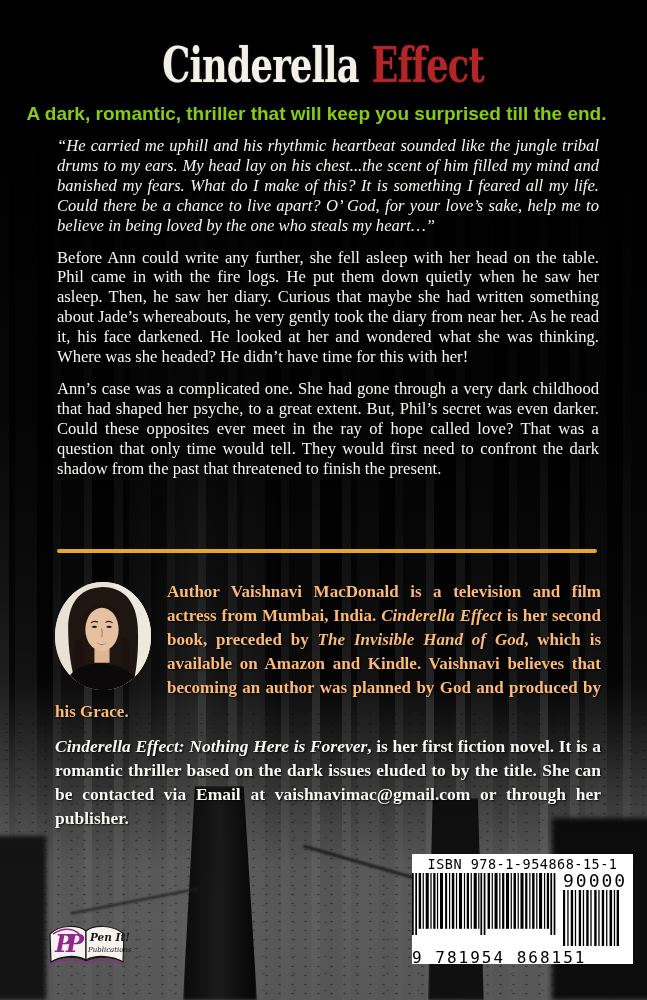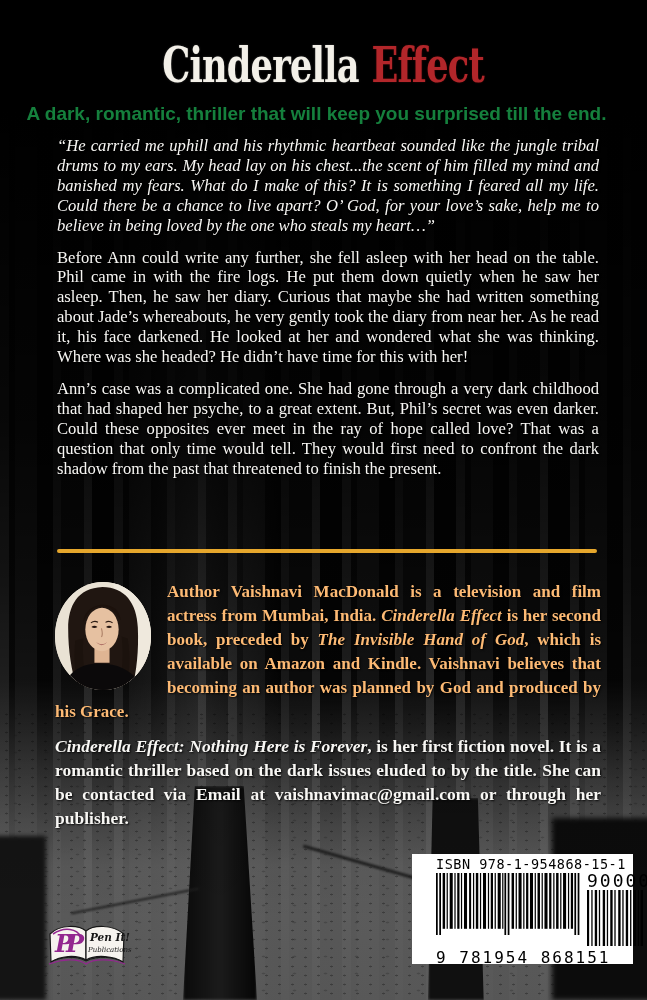--- a/index.html
+++ b/index.html
@@ -49,41 +49,41 @@
   .layer { position:absolute; z-index:3; }
   .title { top:36px; left:0; width:647px; text-align:center; white-space:nowrap; }
   .title-inner {
     display:inline-block; transform:scale(.8,1.12); transform-origin:center top;
     font-family:"DejaVu Serif", serif; font-weight:700; font-size:44px; letter-spacing:-1px;
   }
   .title-w1 { color:#f3f0e8; text-shadow:0 0 2px rgba(255,255,255,.25); }
   .title-w2 { color:#b2262a; margin-left:16px; text-shadow:0 0 2px rgba(150,20,20,.4); }
   .tagline {
     top:103px; left:0; width:633px; text-align:center;
-    font-family:"Liberation Sans", sans-serif; font-weight:700; font-size:19px; color:#15803d;
+    font-family:"Liberation Sans", sans-serif; font-weight:700; font-size:19px; color:#84cc16;
   }
   .body-text { top:136px; left:57px; width:542px; }
   .body-text p {
     margin:0 0 12px; color:#f8f7f4; font-weight:400; font-size:16.6px; line-height:19.9px;
     text-align:justify; text-shadow:1px 1px 2px rgba(0,0,0,.9);
   }
   .body-text p.quote { font-style:italic; }
   .divider { top:549px; left:57px; width:540px; height:4px; background:#e6a72c; border-radius:2px; }
   .bio { top:580px; left:55px; width:546px; color:#fdba74; font-weight:700; font-size:17px; line-height:24px; text-align:justify; text-shadow:1px 1px 2px rgba(0,0,0,.9); }
   .bio i, .final i { font-style:italic; }
   .photo {
     float:left; width:96px; height:108px; margin:2px 16px 6px 0;
     border-radius:50%; overflow:hidden; background:#e9e2d4;
   }
   .photo svg { display:block; width:100%; height:100%; }
   .final { top:734px; left:55px; width:546px; color:#f8f7f4; font-weight:700; font-size:17.5px; line-height:24px; text-align:justify; text-shadow:1px 1px 2px rgba(0,0,0,.9); }
   
   .barcode {
     top:854px; left:412px; width:221px; height:110px; background:#fff;
-    font-family:"DejaVu Sans Mono", monospace; color:#000; box-sizing:border-box; padding:2px 24px;
+    font-family:"DejaVu Sans Mono", monospace; color:#000; box-sizing:border-box; padding:2px 0;
   }
   .bc-isbn { font-size:13.5px; letter-spacing:.5px; text-align:center; line-height:16px; white-space:nowrap; }
   .bc-row { display:flex; gap:7px; margin-top:1px; }
   .bc-main { width:144px; }
   .bc-main svg { display:block; width:144px; height:62px; }
   .bc-digits { font-size:16px; letter-spacing:2px; line-height:15px; white-space:nowrap; margin-top:15px; }
   .bc-sup { width:56px; }
   .bc-price { font-size:18px; letter-spacing:2px; text-align:center; line-height:15px; }
   .bc-sup svg { display:block; width:56px; height:56px; margin-top:2px; }
   

